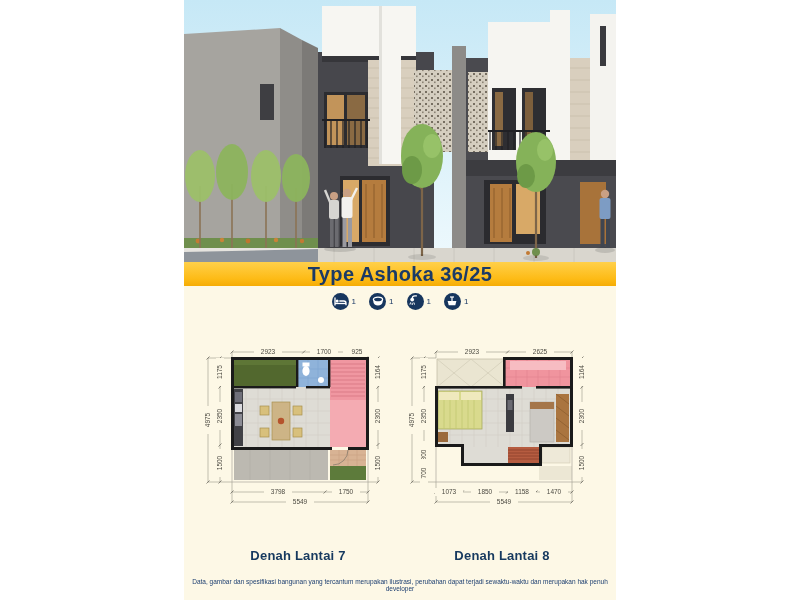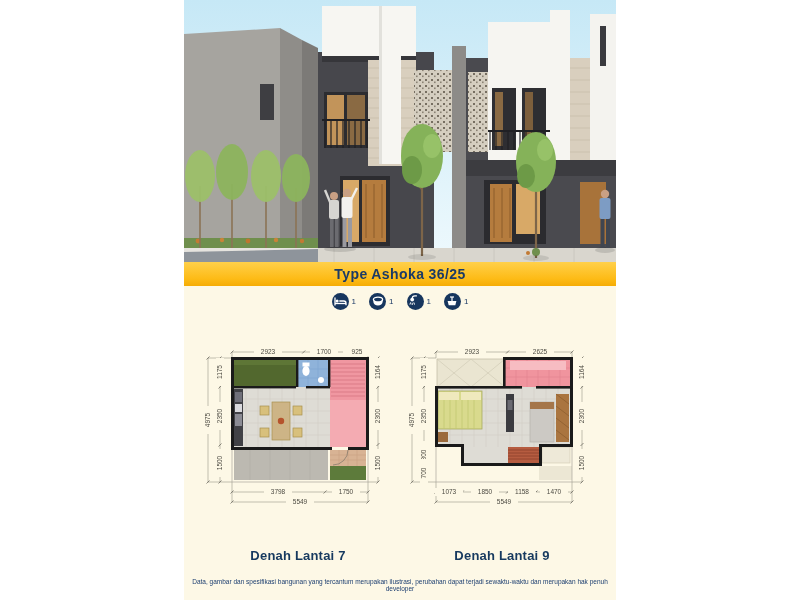--- a/index.html
+++ b/index.html
@@ -3,21 +3,21 @@
 <meta charset="utf-8">
 <style>
   html,body{margin:0;padding:0;background:#fff;}
   .page{position:relative;width:800px;height:600px;background:#ffffff;overflow:hidden;
         font-family:"Liberation Sans",sans-serif;}
   .content{position:absolute;left:184px;top:0;width:432px;height:600px;}
   .hero{position:relative;width:432px;height:262px;overflow:hidden;background:#cfeaf6;}
   .hero svg{display:block;}
   .banner{width:432px;height:24px;background:linear-gradient(180deg,#ffd04a 0%,#fdbb16 70%,#f5ac05 100%);
           display:flex;align-items:center;justify-content:center;}
-  .banner span{font-size:14px;font-weight:bold;color:#1b3a66;letter-spacing:.4px;}
+  .banner span{font-size:20px;font-weight:bold;color:#1b3a66;letter-spacing:.4px;}
   .cream{position:relative;width:432px;height:314px;background:#fdf8e6;}
   .features{display:flex;justify-content:center;align-items:center;gap:13px;padding-top:5px;height:20px;}
   .feat{display:flex;align-items:center;gap:3px;}
   .fi{width:17px;height:17px;border-radius:50%;background:#17365e;display:flex;align-items:center;justify-content:center;}
   .fc{font-size:8px;color:#1b3a66;}
   .plans{position:absolute;top:58px;left:0;width:432px;display:flex;justify-content:center;gap:8px;}
   .plan{position:relative;width:196px;height:200px;}
   .plan svg{position:absolute;left:0;top:0;}
   .dims{position:absolute;left:0;top:0;width:196px;height:200px;}
   .dim{position:absolute;width:28px;text-align:center;font-size:6.5px;line-height:8px;height:8px;
@@ -399,19 +399,19 @@
               <span class="dim rot" style="left: -6px; top: 72px;">4975</span>
               <span class="dim rot" style="left: 164px; top: 24px;">1164</span>
               <span class="dim rot" style="left: 164px; top: 68px;">2300</span>
               <span class="dim rot" style="left: 164px; top: 115px;">1500</span>
             </div>
       </div>
     </div>
 
     <div class="plan-labels">
       <div class="plabel">Denah Lantai 7</div>
-      <div class="plabel">Denah Lantai 9</div>
+      <div class="plabel">Denah Lantai 8</div>
     </div>
 
     <div class="disclaimer">Data, gambar dan spesifikasi bangunan yang tercantum merupakan ilustrasi, perubahan dapat terjadi sewaktu-waktu dan merupakan hak penuh developer</div>
   </div>
  </div>
 </div>
 
 </body></html>

